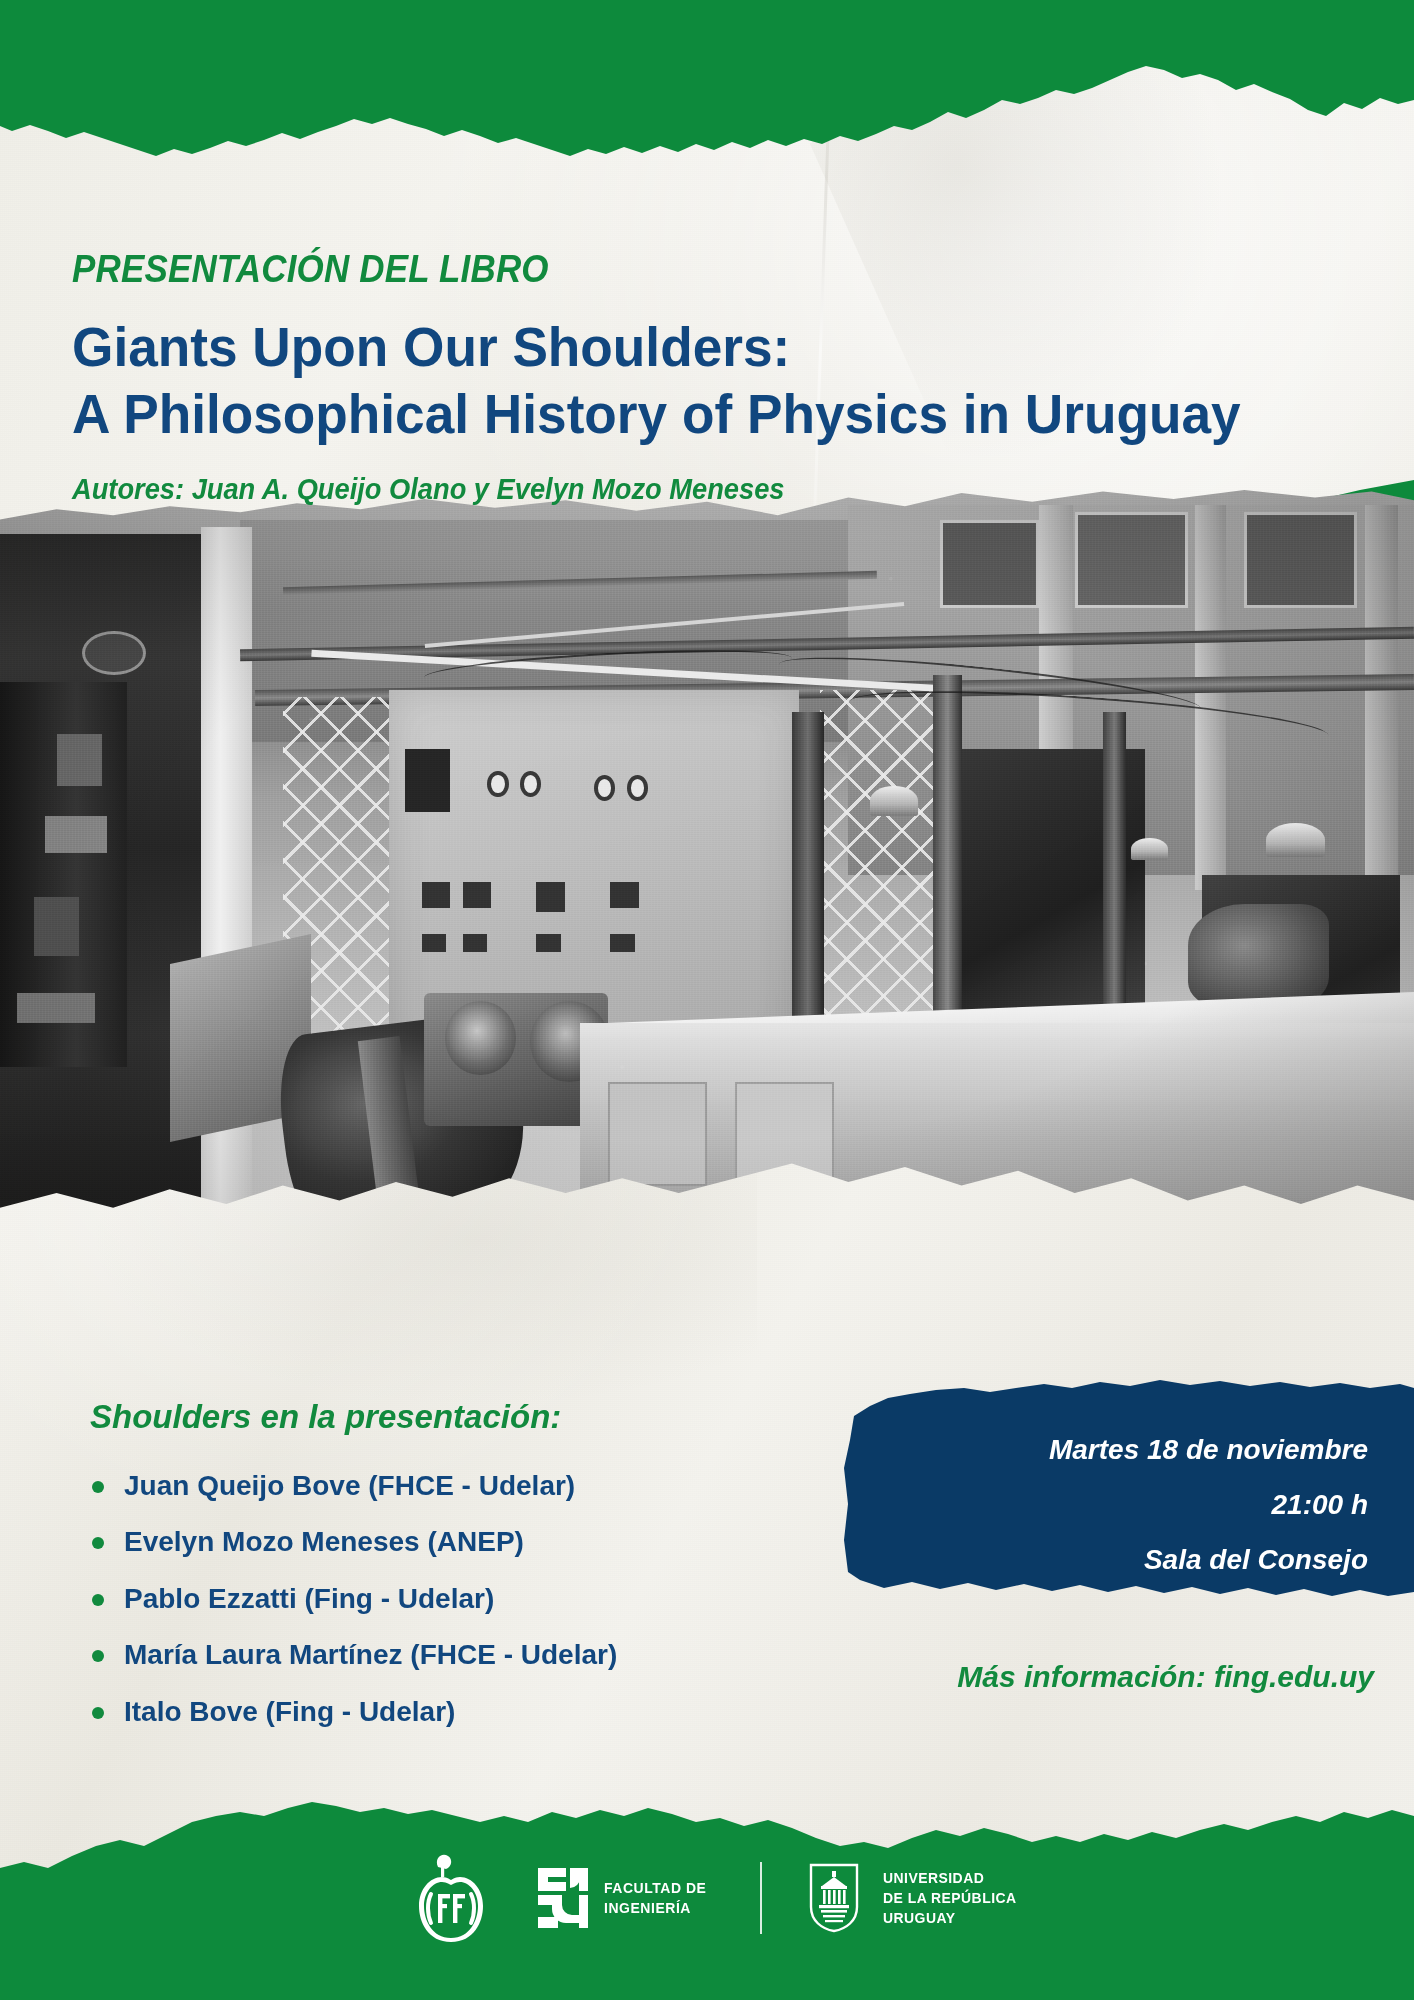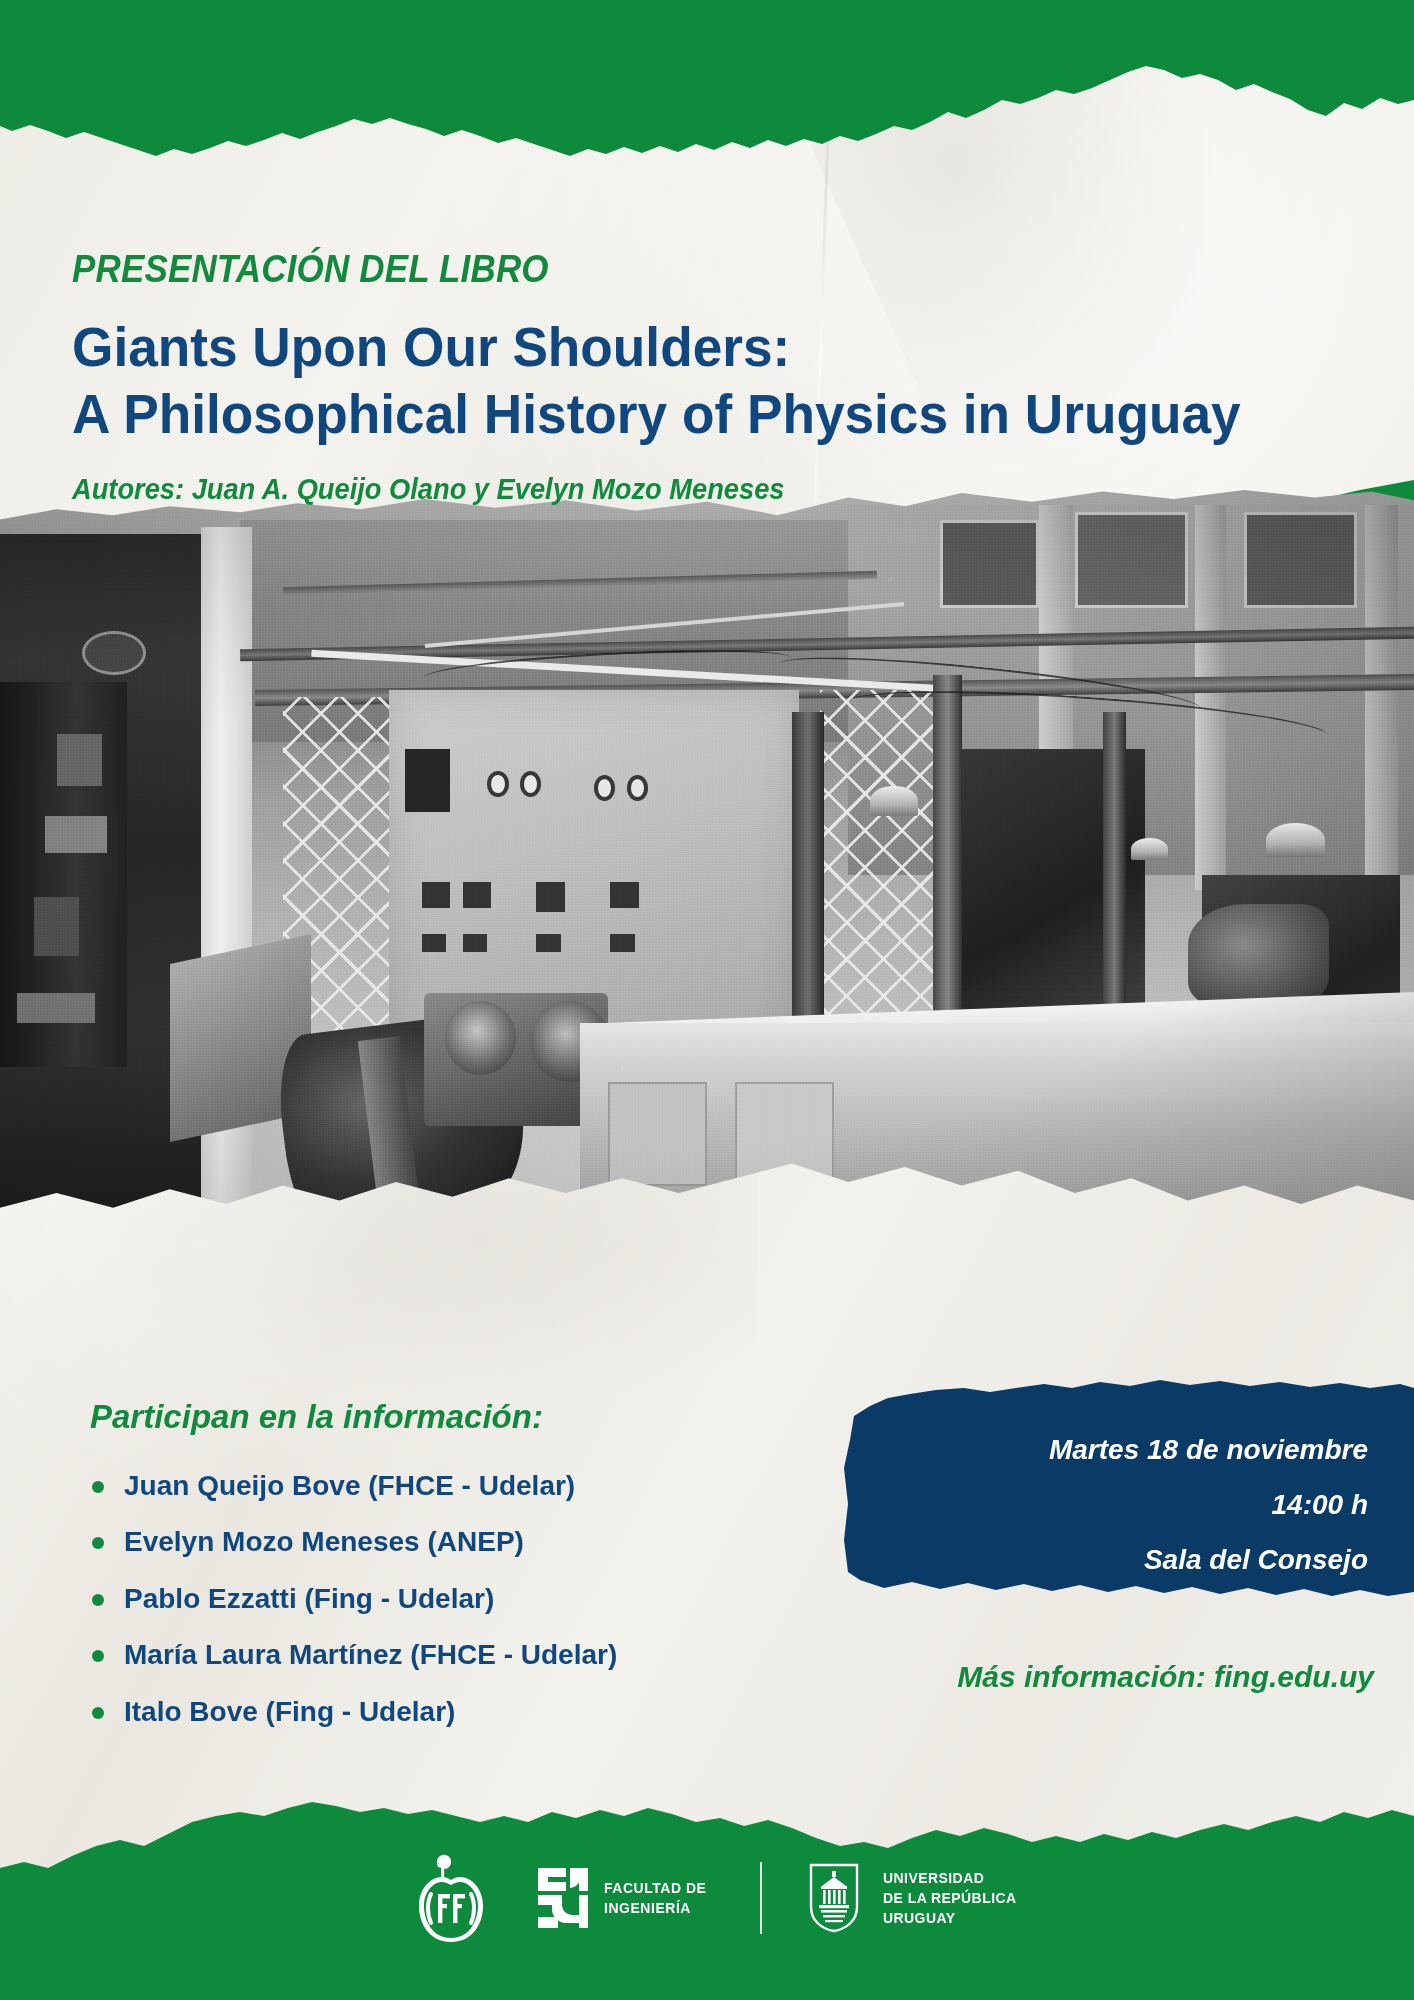--- a/index.html
+++ b/index.html
@@ -597,41 +597,41 @@
     <h1 class="title">
       <span class="title-line">Giants Upon Our Shoulders:</span>
       <span class="title-line">A Philosophical History of Physics in Uruguay</span>
     </h1>
     <div class="authors">Autores: Juan A. Queijo Olano y Evelyn Mozo Meneses</div>
   </div>
 
   <div class="lower">
 
     <div class="participants">
-      <div class="participants-heading">Participan en la información:</div>
+      <div class="participants-heading">Shoulders en la presentación:</div>
       <ul class="plist">
         <li>Juan Queijo Bove (FHCE - Udelar)</li>
         <li>Evelyn Mozo Meneses (ANEP)</li>
         <li>Pablo Ezzatti (Fing - Udelar)</li>
         <li>María Laura Martínez (FHCE - Udelar)</li>
         <li>Italo Bove (Fing - Udelar)</li>
       </ul>
     </div>
 
     <div class="infobox-wrap">
       <svg viewBox="0 0 574 220" preserveAspectRatio="none" aria-hidden="true">
         <path fill="#0a3a66" d="M14,36 L30,26 L48,18 L70,14 L96,10 L124,8 L150,12 L176,8 L204,4
           L232,8 L260,2 L290,6 L320,0 L350,5 L380,1 L410,6 L440,2 L470,7 L500,3 L530,8 L560,4 L574,8
           L574,212 L548,216 L520,210 L492,216 L464,209 L436,215 L408,208 L380,214 L352,207 L324,213
           L296,206 L268,212 L240,205 L212,211 L184,204 L156,210 L128,203 L100,209 L72,202 L44,208
           L20,200 L8,192 L4,160 L8,124 L4,88 L10,60 Z"></path>
       </svg>
       <div class="infobox-text">
         <div>Martes 18 de noviembre</div>
-        <div>14:00 h</div>
+        <div>21:00 h</div>
         <div>Sala del Consejo</div>
       </div>
     </div>
 
     <div class="more-info">Más información: fing.edu.uy</div>
   </div>
 
   <div class="band band-bot">
     <svg viewBox="0 0 1414 250" preserveAspectRatio="none" aria-hidden="true">
       <path fill="#0d8a3c" d="M0,118 L24,112 L48,118 L72,106 L96,96 L120,90 L144,96 L168,84 L192,72

